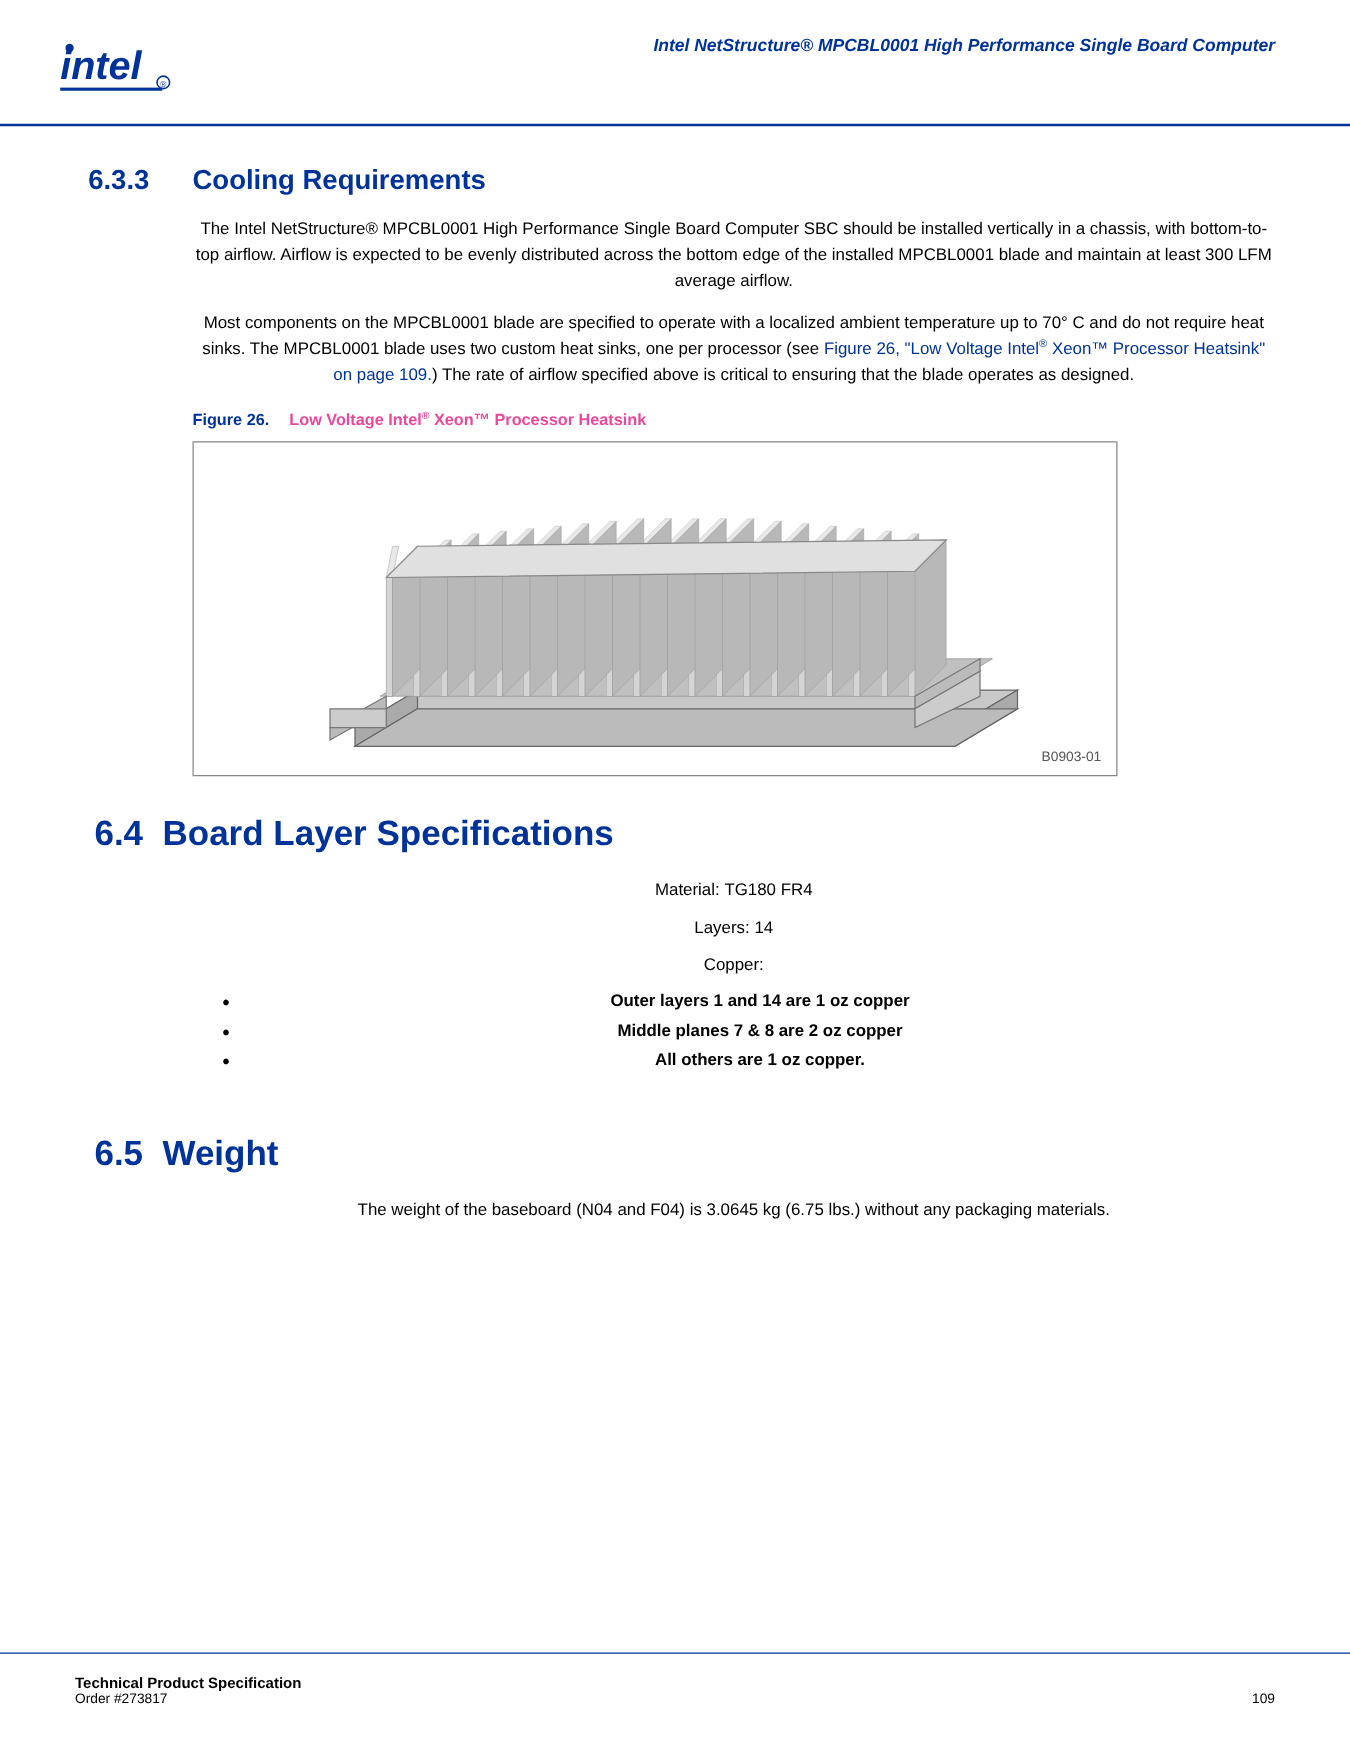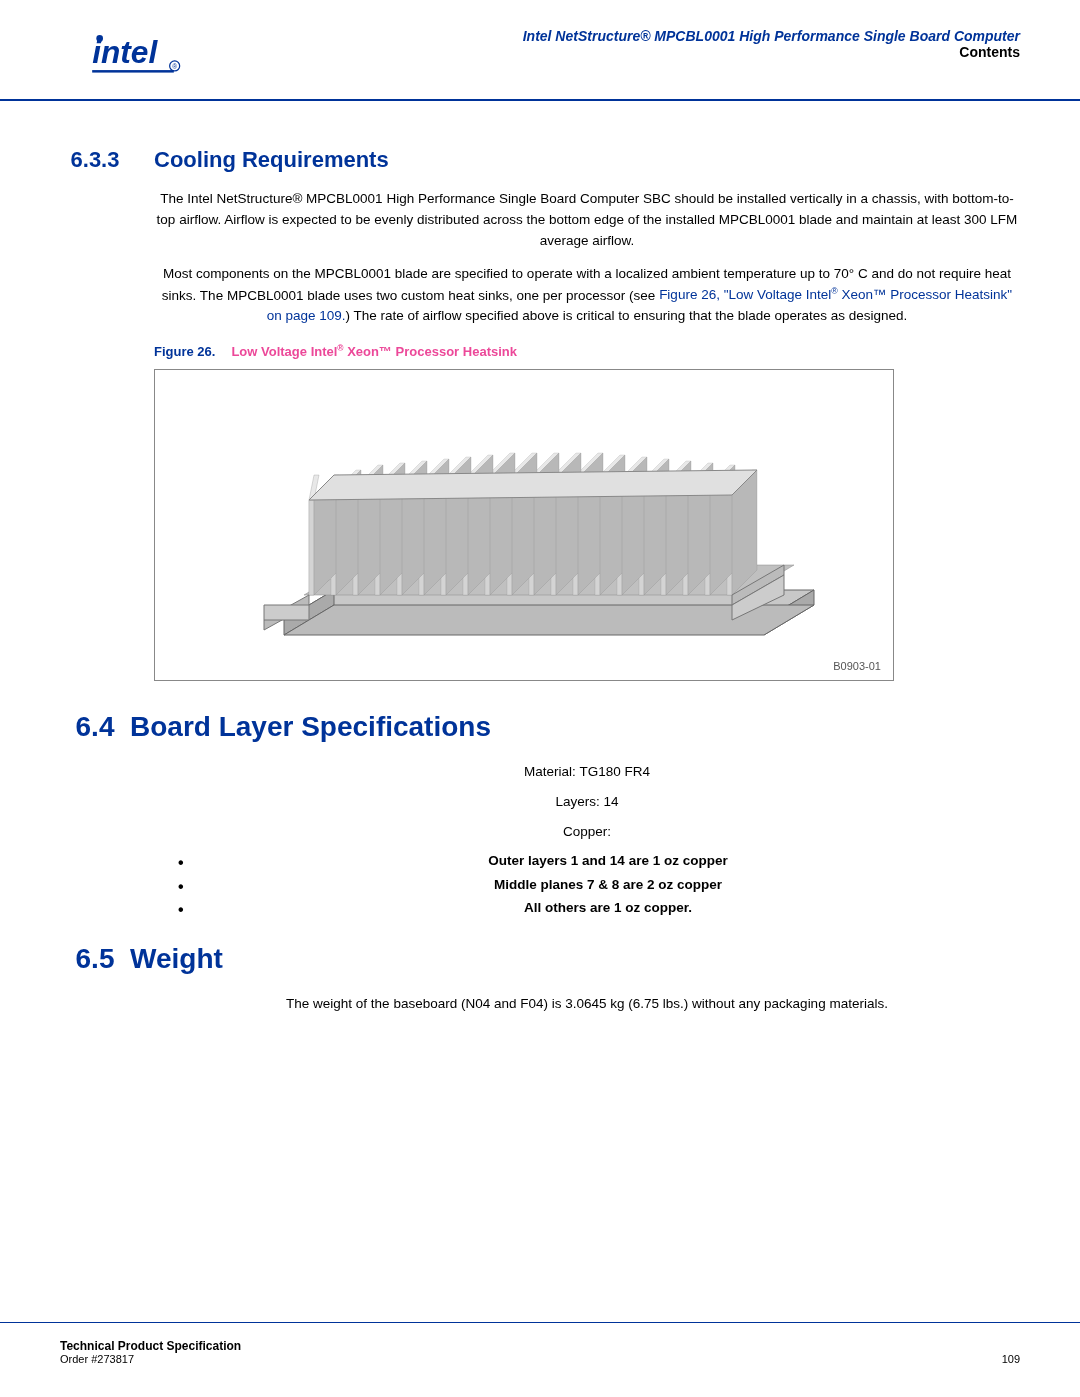--- a/index.html
+++ b/index.html
@@ -19,23 +19,23 @@
       background: #fff;
       padding: 0;
       position: relative;
     }
 
     
     .header {
       display: flex;
       align-items: flex-start;
       justify-content: space-between;
-      padding: 28px 60px 16px 88px;
+      padding: 28px 60px 16px 44px;
       border-bottom: 2px solid #003399;
-      margin-bottom: 16px;
+      margin-bottom: 0;
     }
 
     .header-logo {
       width: 100px;
       height: 55px;
       flex-shrink: 0;
     }
 
     .header-title-area {
       text-align: right;
@@ -124,21 +124,21 @@
     
     .figure-box {
       border: 1px solid #888;
       margin-left: 0;
       margin-bottom: 30px;
       background: #fff;
       display: flex;
       align-items: center;
       justify-content: center;
       position: relative;
-      height: 312px;
+      height: 268px;
       width: 740px;
     }
 
     .figure-caption-id {
       position: absolute;
       bottom: 8px;
       right: 12px;
       font-size: 11px;
       color: #555;
     }
@@ -263,21 +263,20 @@
         <circle cx="14" cy="12" r="4" fill="#003399"></circle>
 
         <circle cx="104" cy="45" r="6" fill="none" stroke="#003399" stroke-width="1.5"></circle>
         <text x="101" y="49" font-family="Arial" font-size="8" fill="#003399">®</text>
 
         <rect x="5" y="50" width="98" height="3" fill="#003399"></rect>
       </svg>
     </div>
     <div class="header-title-area">
       <div class="header-title">Intel NetStructure® MPCBL0001 High Performance Single Board Computer</div>
-      <div class="header-subtitle">Contents</div>
     </div>
   </div>
 
   <div class="content">
 
     <div class="section-heading">
       <span class="section-number">6.3.3</span>
       <span class="section-title">Cooling Requirements</span>
     </div>
 
@@ -412,21 +411,21 @@
         </p>
         <p>Copper:</p>
         <ul class="bullet-list">
           <li>Outer layers 1 and 14 are 1 oz copper</li>
           <li>Middle planes 7 &amp; 8 are 2 oz copper</li>
           <li>All others are 1 oz copper.</li>
         </ul>
       </div>
     </div>
 
-    <div class="section-major" style="margin-top:24px;">
+    <div class="section-major" style="margin-top:48px;">
       <div class="section-major-heading">
         <span class="section-major-number">6.5</span>
         <span class="section-major-title">Weight</span>
       </div>
 
       <div class="section-major-body">
         <p>The weight of the baseboard (N04 and F04) is 3.0645 kg (6.75 lbs.) without any packaging materials.</p>
       </div>
     </div>
 

